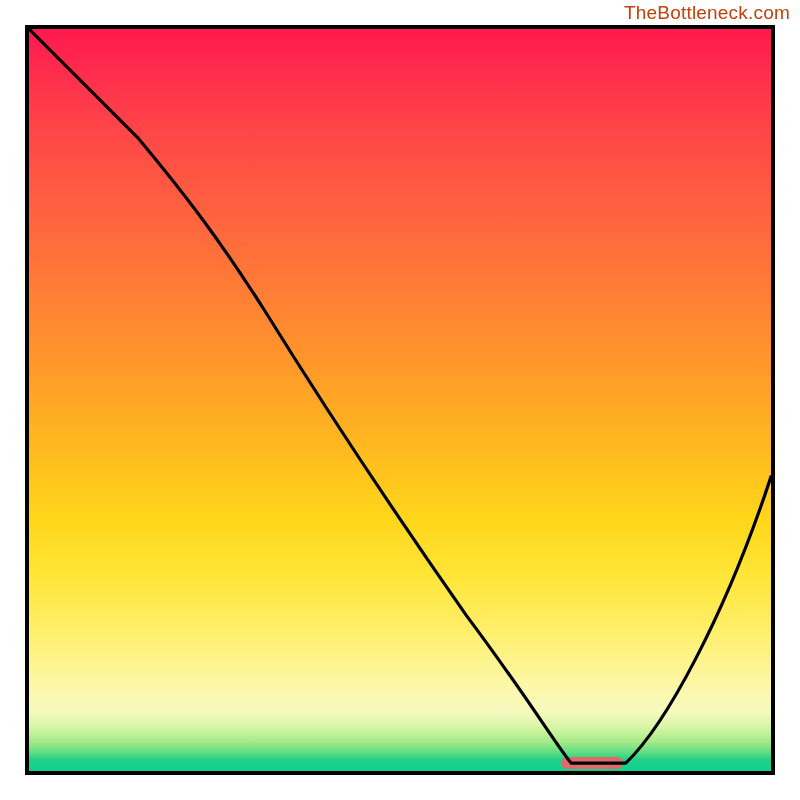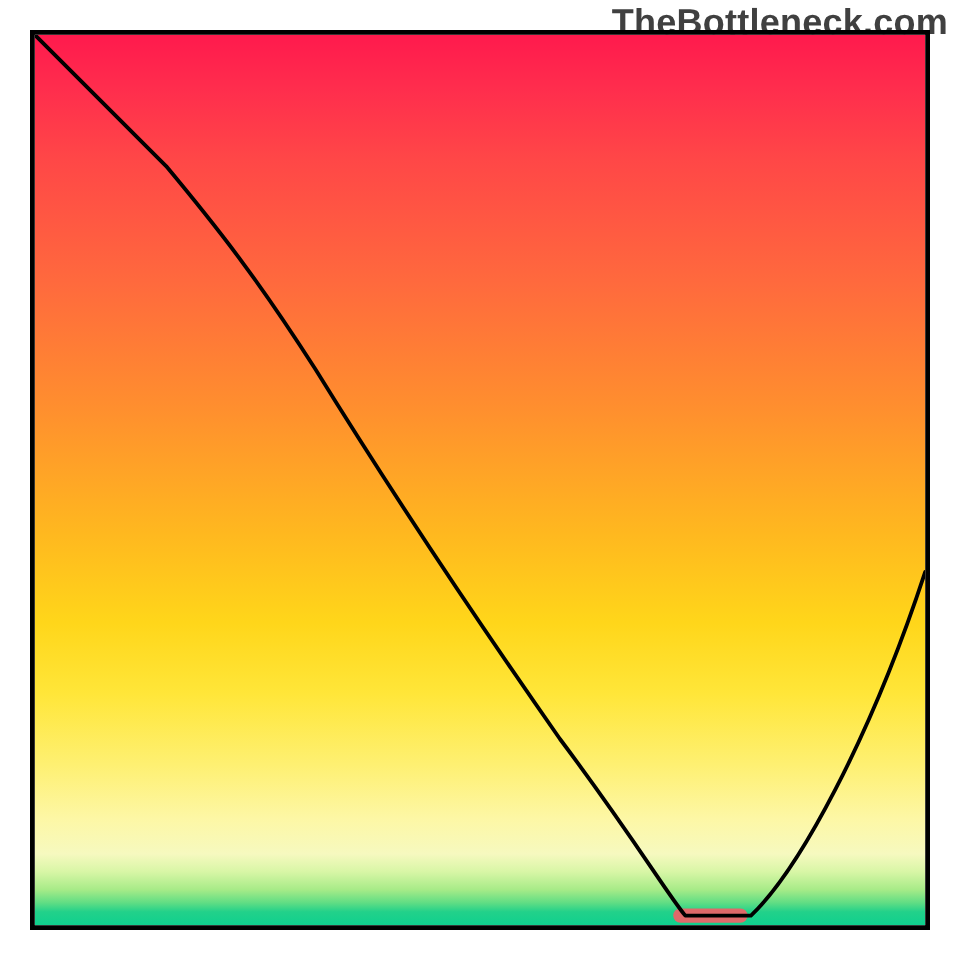--- a/index.html
+++ b/index.html
@@ -13,23 +13,23 @@
   .outer {
     position: relative;
     width: 800px;
     height: 800px;
     background: #ffffff;
   }
   .watermark {
     position: absolute;
     top: 2px;
     right: 10px;
-    color: #404040;
-    font-size: 30px;
-    font-weight: 700;
+    color: #c2410c;
+    font-size: 19px;
+    font-weight: 400;
     letter-spacing: 0.2px;
     user-select: none;
   }
   .plot-frame {
     position: absolute;
     left: 25px;
     top: 25px;
     width: 750px;
     height: 750px;
     box-sizing: border-box;

